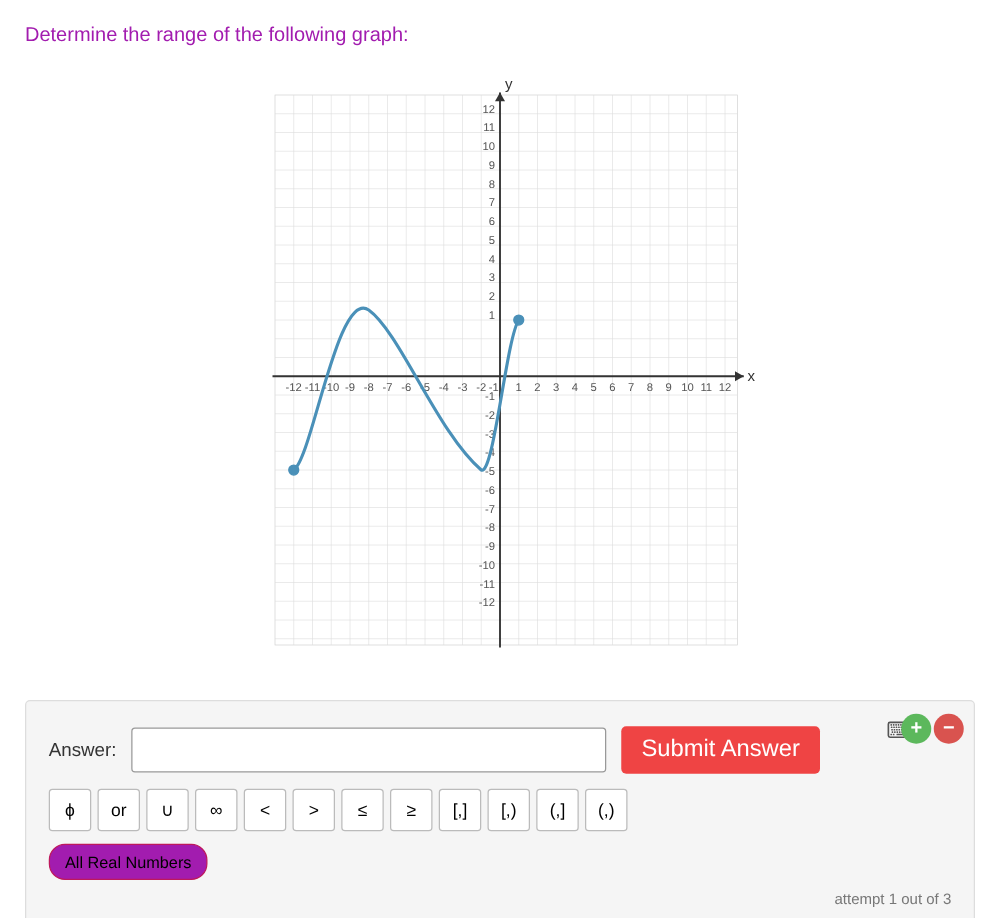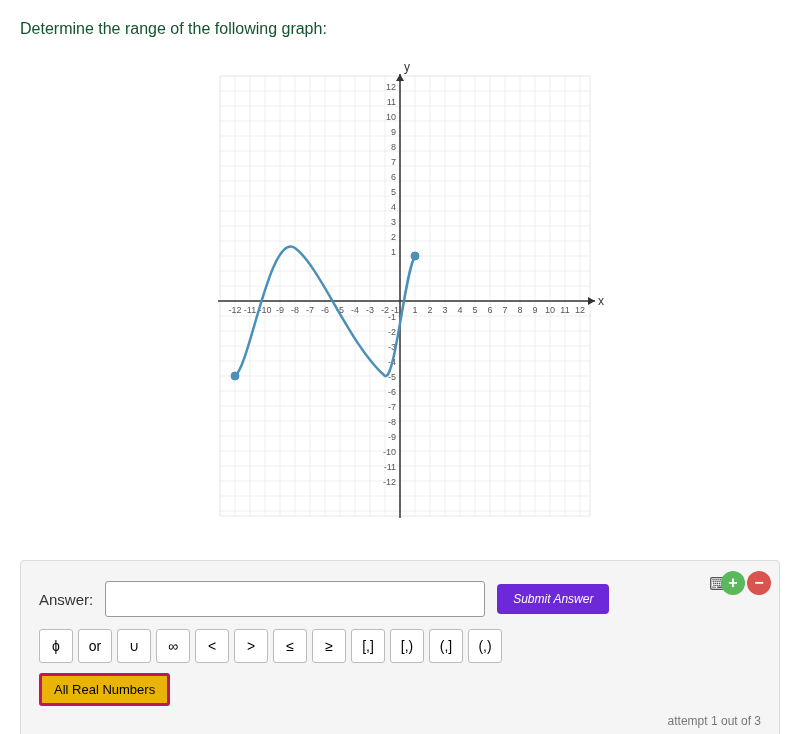--- a/index.html
+++ b/index.html
@@ -6,21 +6,21 @@
     body {
       background: #fff;
       font-family: Arial, sans-serif;
       font-size: 14px;
       color: #333;
       padding: 20px;
     }
     .question-text {
       font-size: 16px;
       margin-bottom: 18px;
-      color: #14532d;
+      color: #a21caf;
     }
     .graph-container {
       display: flex;
       justify-content: center;
       margin-bottom: 24px;
     }
     .graph-wrapper {
       position: relative;
       width: 420px;
       height: 480px;
@@ -76,29 +76,28 @@
       flex: 1;
       max-width: 380px;
       height: 36px;
       border: 1px solid #999;
       border-radius: 3px;
       padding: 4px 8px;
       font-size: 14px;
       outline: none;
     }
     .submit-btn {
-      background: #6d28d9;
+      background: #ef4444;
       color: #fff;
       border: none;
       border-radius: 4px;
       padding: 8px 16px;
-      font-size: 12px;
+      font-size: 19px;
       cursor: pointer;
       white-space: nowrap;
-      font-style: italic;
     }
     .symbol-row {
       display: flex;
       flex-wrap: wrap;
       gap: 5px;
       margin-bottom: 10px;
     }
     .sym-btn {
       min-width: 34px;
       height: 34px;
@@ -106,23 +105,23 @@
       border-radius: 3px;
       background: #fff;
       cursor: pointer;
       font-size: 14px;
       display: flex;
       align-items: center;
       justify-content: center;
       padding: 0 6px;
     }
     .all-real-btn {
-      border: 3px solid #be185d;
-      border-radius: 3px;
-      background: #eab308;
+      border: 1px solid #be185d;
+      border-radius: 13px;
+      background: #a21caf;
       padding: 6px 12px;
       font-size: 13px;
       cursor: pointer;
     }
     .attempt-text {
       text-align: right;
       font-size: 12px;
       color: #777;
       margin-top: 8px;
     }

